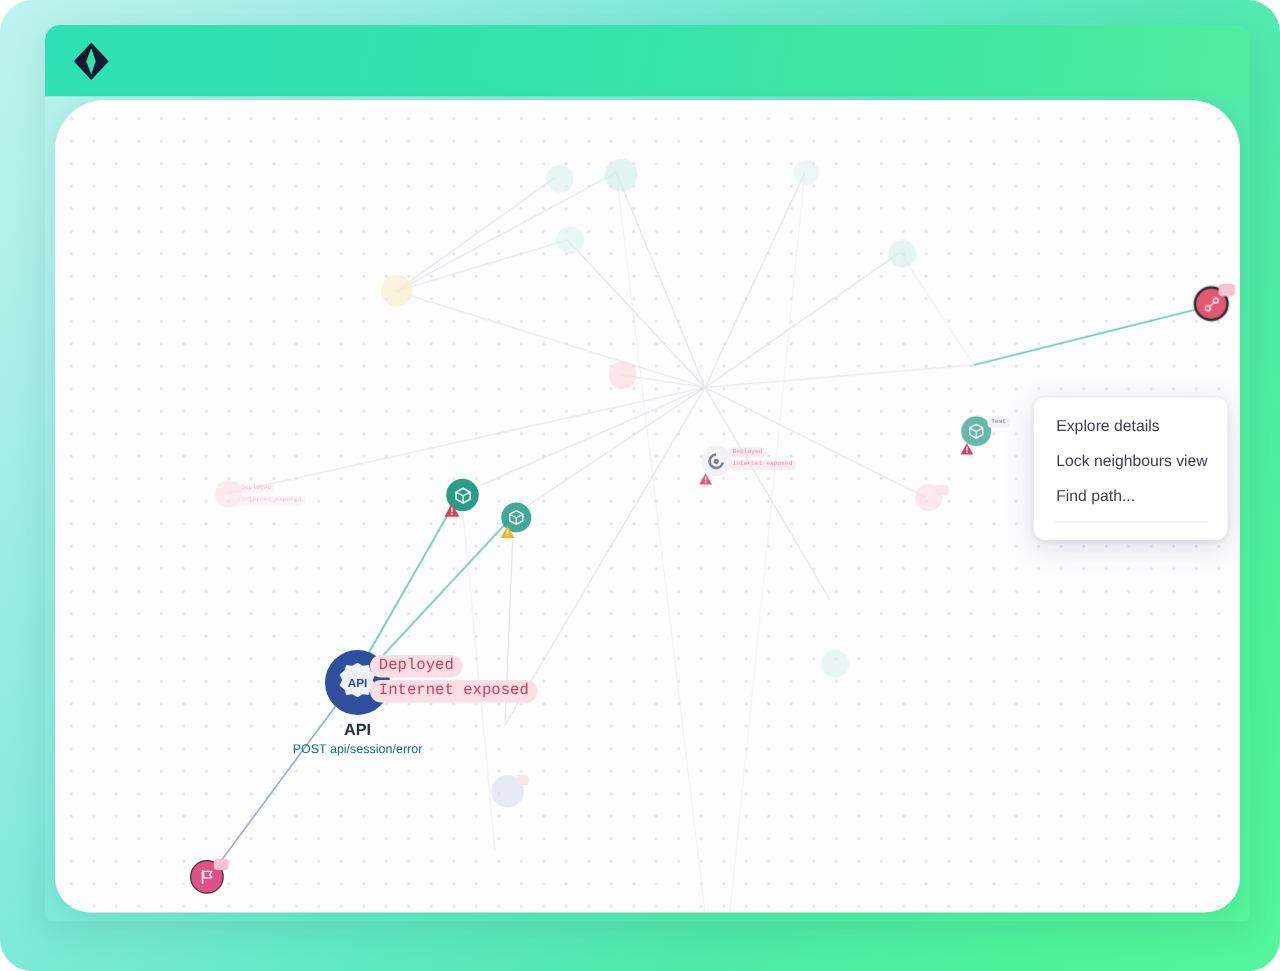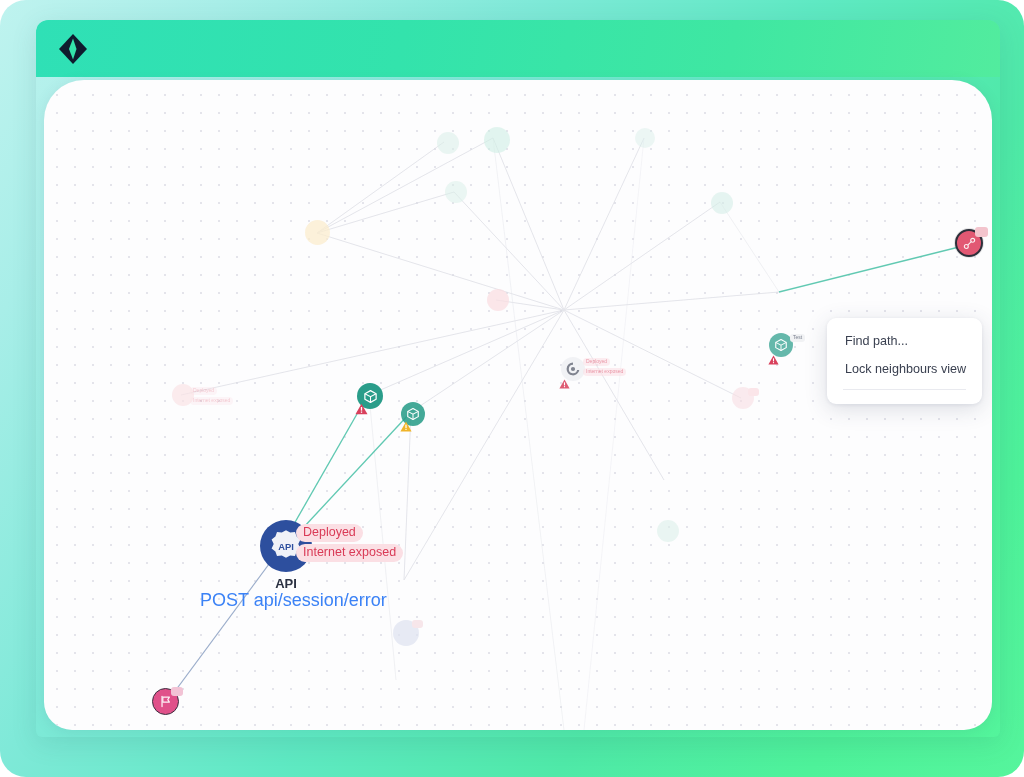--- a/index.html
+++ b/index.html
@@ -80,37 +80,38 @@
     white-space: nowrap;
   }
   .badge {
     background: #fbdfe4;
     color: #d93a56;
     border-radius: 9px;
     padding: 1px 7px 2px 7px;
     font-size: 12.5px;
     line-height: 15px;
     font-weight: 400;
+    font-family: Liberation Mono, monospace;
   }
   .badge.sm { font-size: 5px; line-height: 7px; padding: 0 3px 1px 3px; border-radius: 4px; }
   .badge.tiny-test {
     background: #f1f2f4; color: #7b8190;
     font-size: 5px; line-height: 7px; padding: 0 3px 1px; border-radius: 3px;
   }
 
   .node-caption {
     position: absolute;
     text-align: center;
     white-space: nowrap;
   }
   .node-caption .title {
     font-size: 13px; font-weight: 700; color: #2b3142; line-height: 16px;
   }
   .node-caption .sub {
-    font-size: 18px; color: #3b82f6; line-height: 16px;
+    font-size: 10px; color: #0f766e; line-height: 16px;
   }
 
   .tiny-chip {
     position: absolute;
     background: #f2f3f6;
     border-radius: 3px;
     width: 11px; height: 8px;
   }
 
   
@@ -347,20 +348,21 @@
           <span class="badge">Internet exposed</span>
         </div>
 
         <div class="node-caption" style="left:-60px; top:56px; width:172px;">
           <div class="title">API</div>
           <div class="sub">POST api/session/error</div>
         </div>
       </div>
 
       <div id="context-menu">
+        <div class="menu-item">Explore details</div>
+        <div class="menu-item">Lock neighbours view</div>
         <div class="menu-item">Find path...</div>
-        <div class="menu-item">Lock neighbours view</div>
         <div class="menu-sep"></div>
       </div>
 
     </div>
   </div>
 </div>
 
 </body></html>

